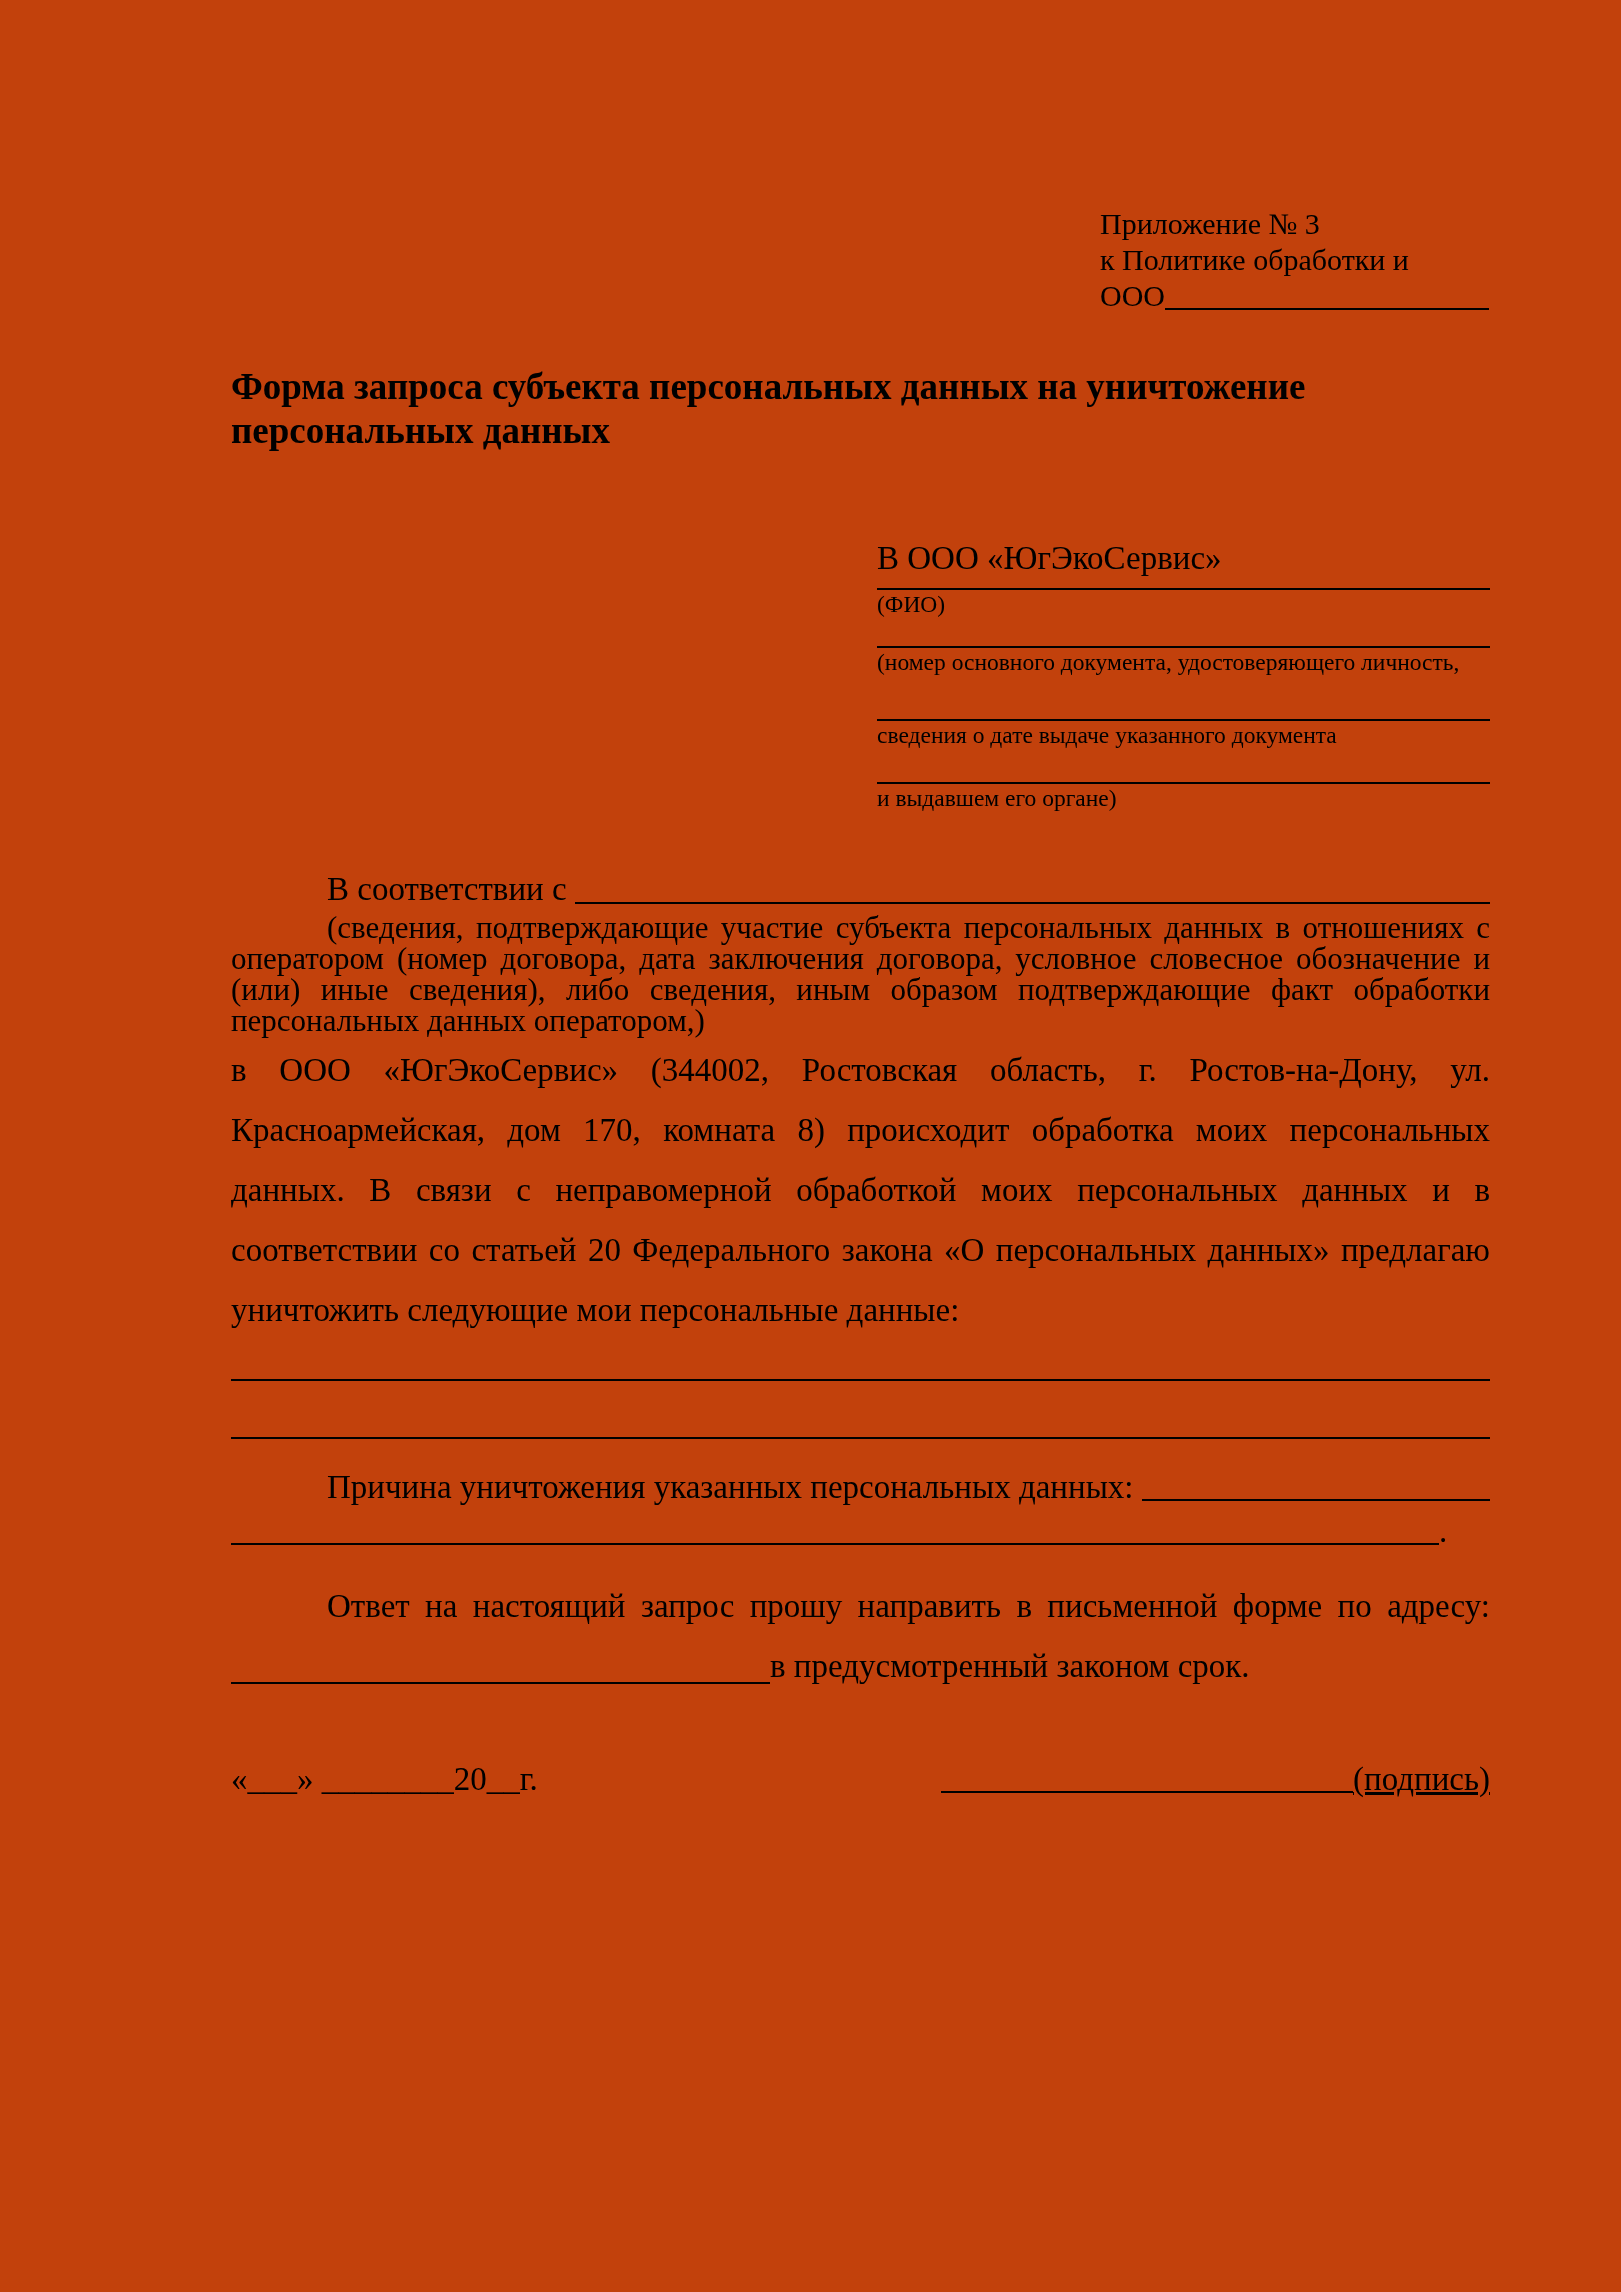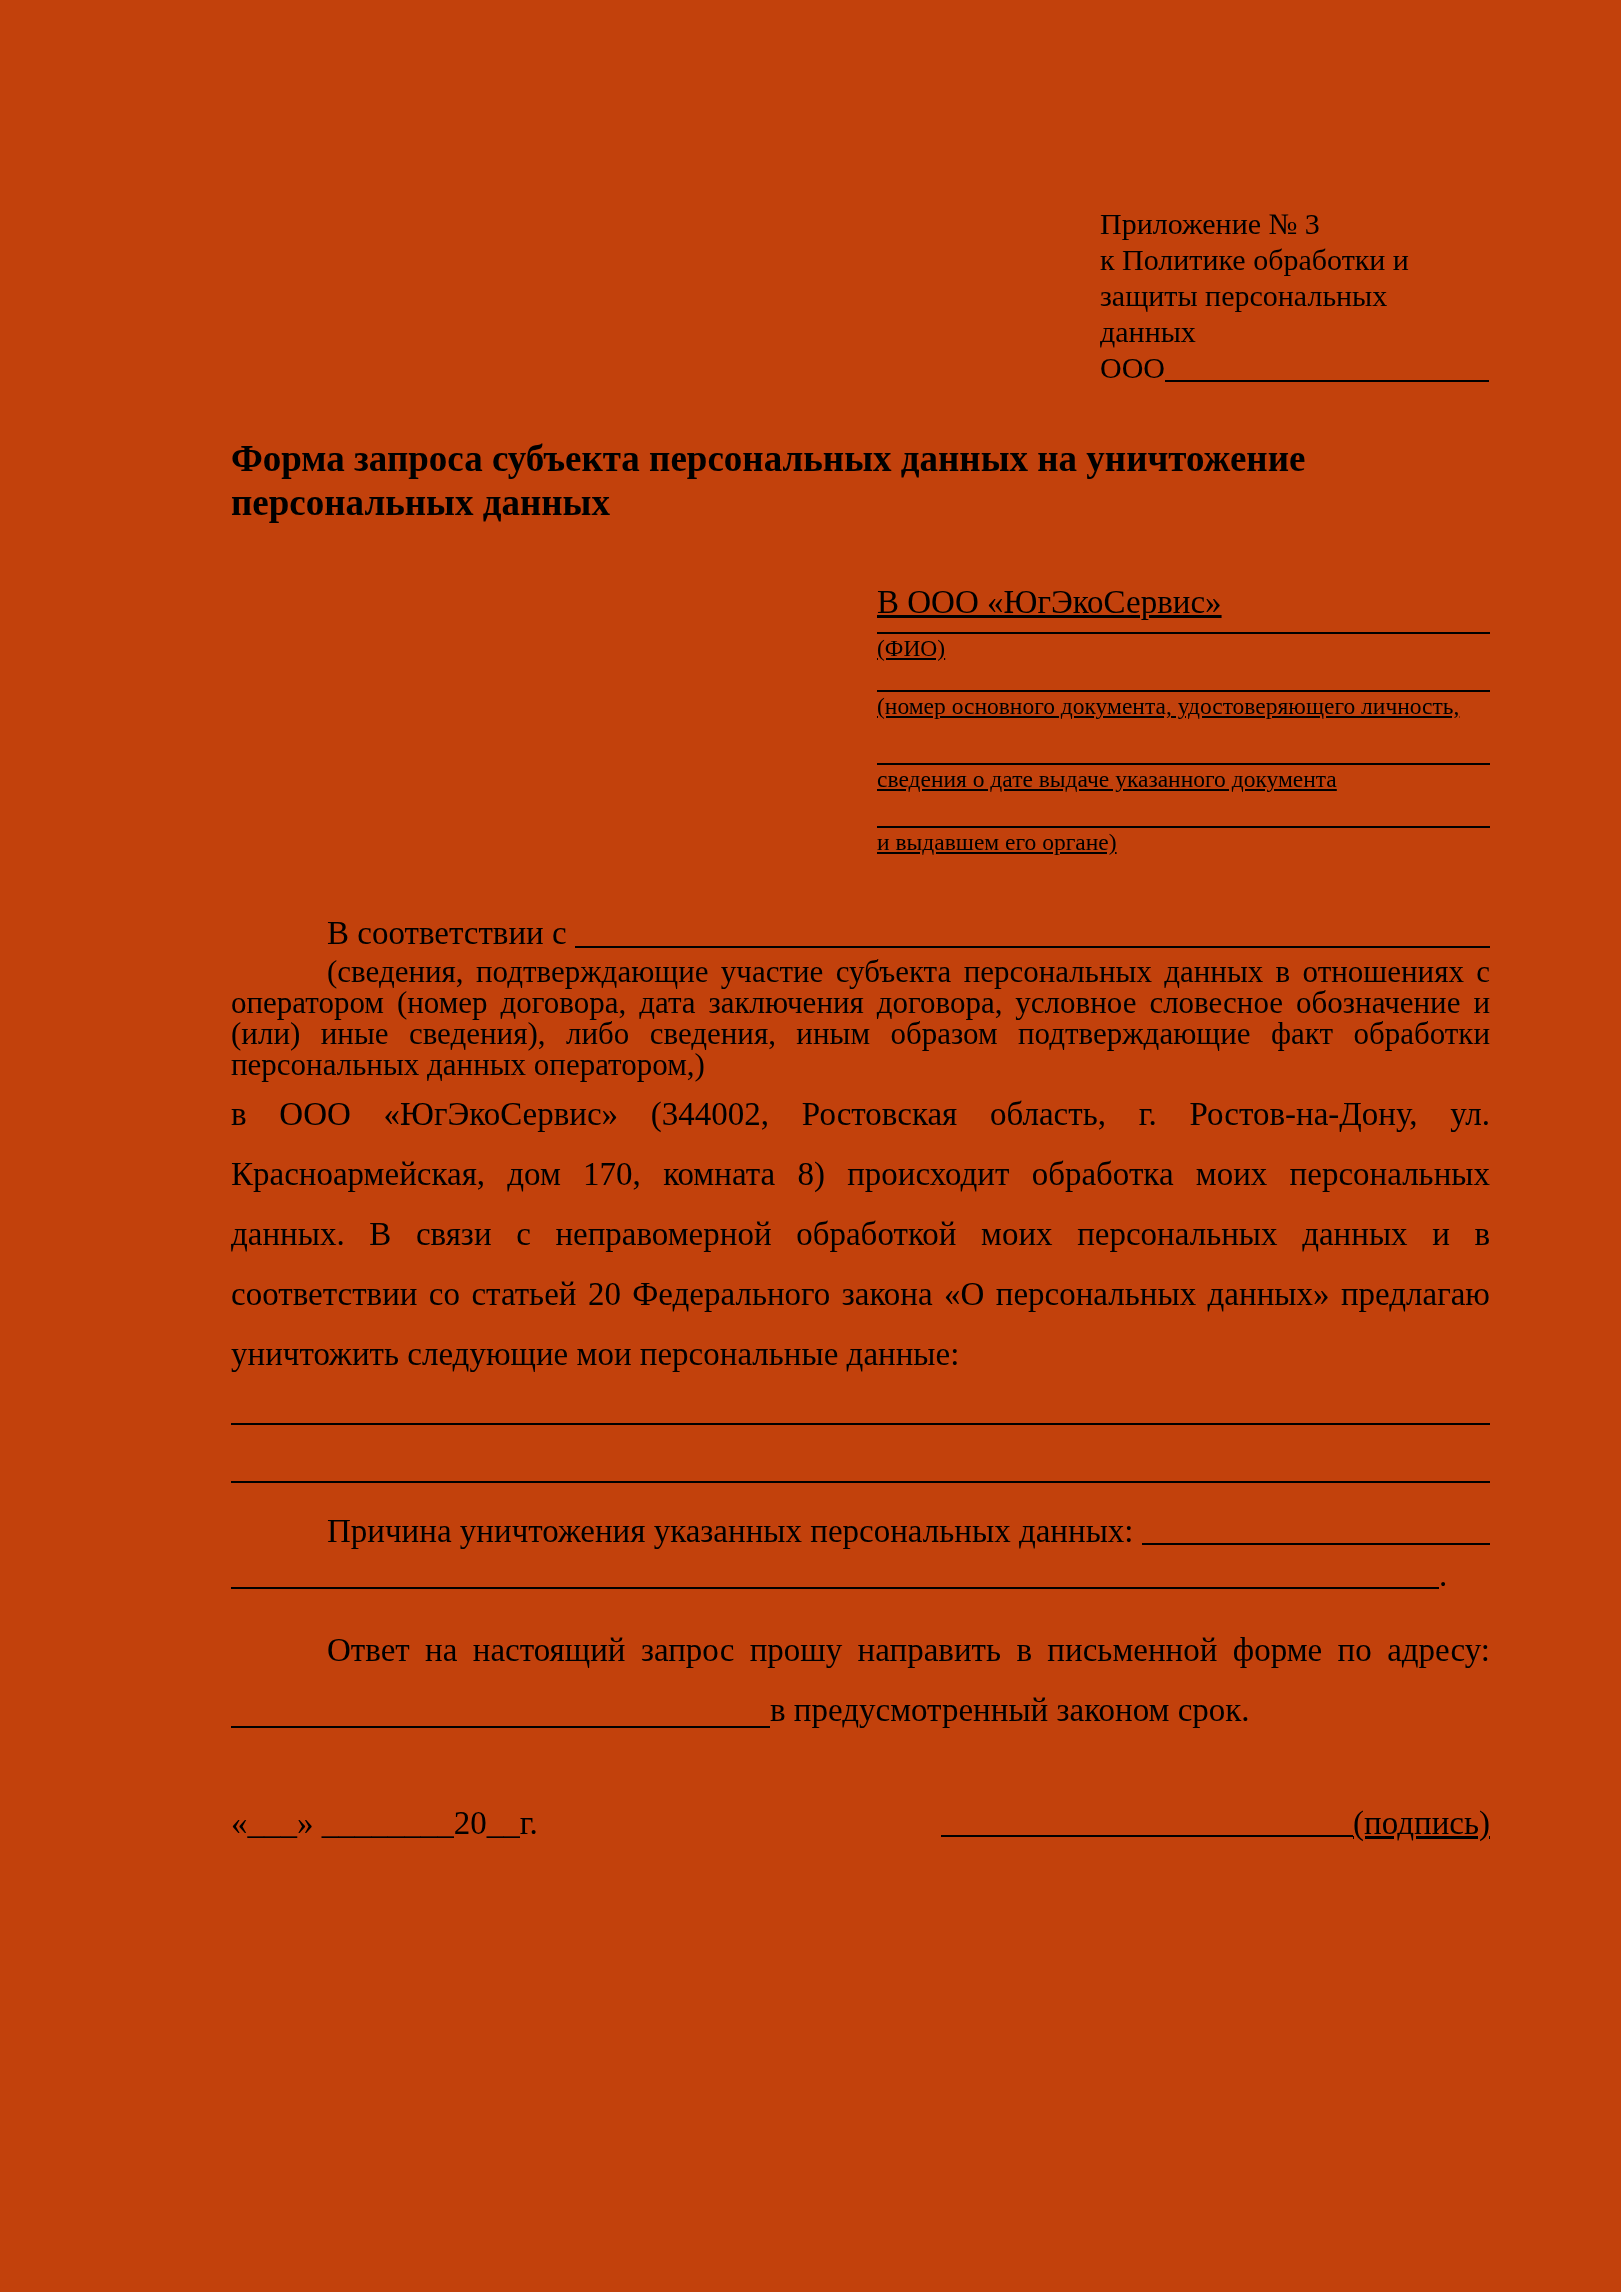--- a/index.html
+++ b/index.html
@@ -31,24 +31,23 @@
     margin-top:51px;
     font-size:37px;
     font-weight:bold;
     line-height:44px;
     text-align:left;
   }
   
   .recipient{
     margin-left:646px;
     width:613px;
-    margin-top:56px;
+    margin-top:84px;
     font-size:33px;
     line-height:43px;
-    text-decoration:underline;
   }
   .recipient .from{margin-top:9.8px;}
   .f-line{border-bottom:2px solid #000;}
   .f-line.h1{height:7.8px;}
   .f-line.h2{height:27.4px;}
   .f-line.h3{height:42px;}
   .f-line.h4{height:32px;}
   .f-cap{
     font-size:23.5px;
     line-height:29px;
@@ -128,21 +127,20 @@
 </style>
 </head>
 <body>
 
 <div class="page">
   <div class="content">
 
     <div class="hdr">
       <div>Приложение № 3</div>
       <div>к Политике обработки и</div>
-      <div>защиты персональных данных</div>
       <div class="ooo-row">
         <span>ООО</span>
         <span class="fill"></span>
       </div>
     </div>
 
     <div class="title">Форма запроса субъекта персональных данных на уничтожение персональных данных</div>
 
     <div class="recipient">
       <div>В ООО «ЮгЭкоСервис»</div>

